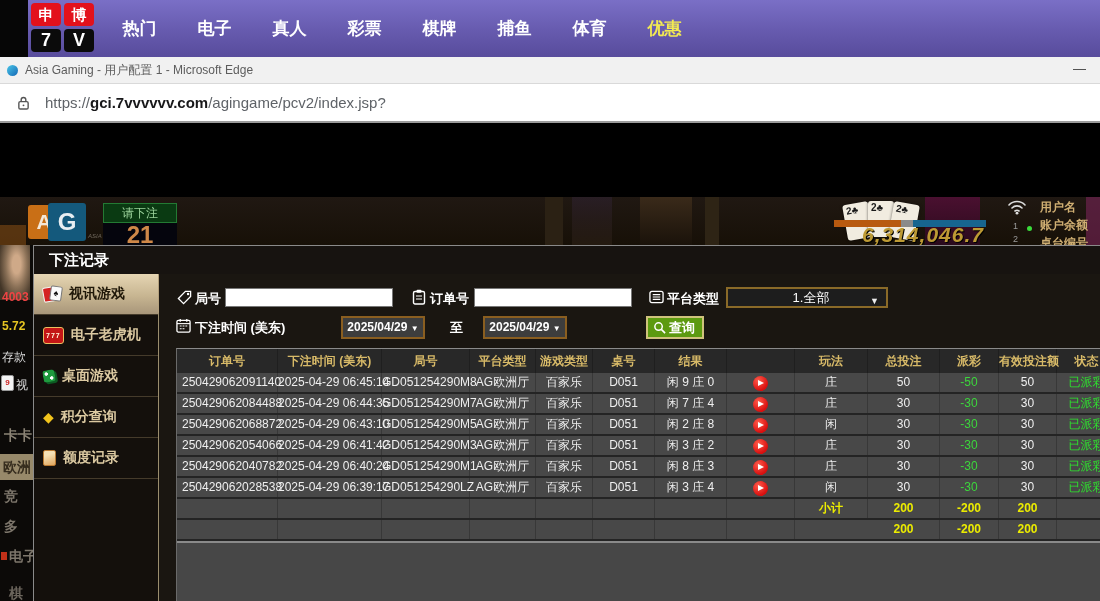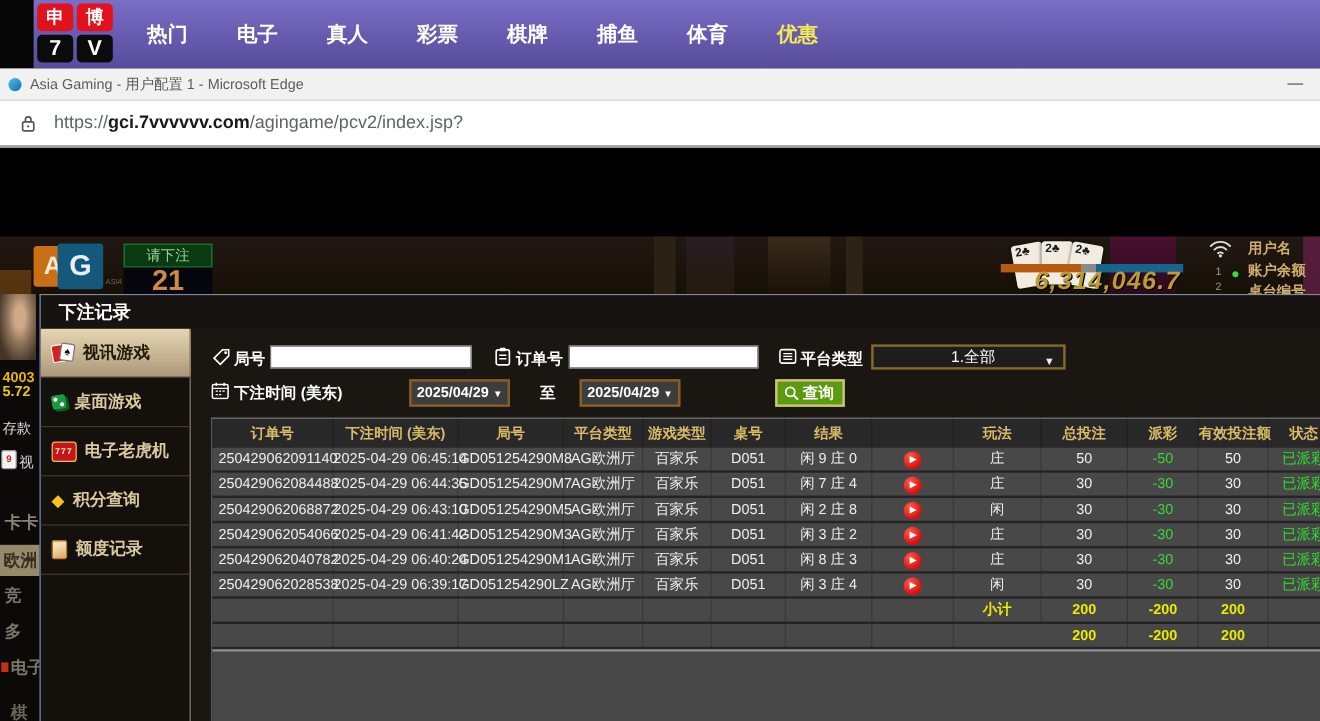--- a/index.html
+++ b/index.html
@@ -52,21 +52,21 @@
            font-style:italic;letter-spacing:1px;text-shadow:1px 1px 0 #000;}
   .wifi{position:absolute;left:1007px;top:3px;}
   .seatnum{position:absolute;left:1013px;color:#9a9a9a;font-size:9px;}
   .gdot{position:absolute;left:1027px;top:29px;width:5px;height:5px;border-radius:50%;background:#3adb3a;}
   .info-label{position:absolute;left:1040px;color:#cfae72;font-size:12px;font-weight:bold;white-space:nowrap;}
   
   .ustrip{position:absolute;left:0;top:245px;width:33px;height:356px;background:#0c0a08;overflow:hidden;}
   .uavatar{position:absolute;left:0;top:0;width:30px;height:55px;
            background:radial-gradient(ellipse at 55% 35%,#cfa988 18%,#8c7258 45%,#423527 80%);}
   .uel{position:absolute;left:2px;white-space:nowrap;}
-  .u-id{top:62px;color:#eab308;font-weight:bold;font-size:12px;}
+  .u-id{top:45px;color:#ef4444;font-weight:bold;font-size:12px;}
   .u-bal{top:74px;color:#e6c522;font-weight:bold;font-size:12px;}
   .u-dep{top:104px;color:#dcdcdc;font-size:12px;}
   .ucardic{position:absolute;left:1px;top:130px;width:11px;height:14px;background:#f4f4f4;border-radius:2px;
            border:1px solid #999;color:#c22;font-size:8px;text-align:center;line-height:13px;font-weight:bold;}
   .u-vid{left:16px;top:132px;color:#d8d8d8;font-size:12px;}
   .u-tab{position:absolute;left:4px;color:#7d766b;font-weight:bold;font-size:14px;white-space:nowrap;}
   #ut0{top:182px;color:#8a8274;}
   #ut1{top:209px;left:0;width:33px;height:26px;background:#97896a;color:#362d1e;line-height:26px;padding-left:3px;}
   #ut2{top:243px;}
   #ut3{top:273px;}
@@ -236,26 +236,26 @@
     <div class="modal-sidebar">
         <div class="side-item active">
           <span class="ic ic-cards">
             <span class="cardb"></span>
             <span class="cardf">♠</span>
           </span>
           <span>视讯游戏</span>
           <span class="side-arrow"></span>
         </div>
         <div class="side-item">
+          <span class="ic ic-slot">777</span>
+          <span>电子老虎机</span>
+        </div>
+        <div class="side-item">
           <span class="ic ic-dice"></span>
           <span>桌面游戏</span>
-        </div>
-        <div class="side-item">
-          <span class="ic ic-slot">777</span>
-          <span>电子老虎机</span>
         </div>
         <div class="side-item">
           <span class="ic ic-diamond">◆</span>
           <span>积分查询</span>
         </div>
         <div class="side-item">
           <span class="ic ic-doc"></span>
           <span>额度记录</span>
         </div>
       </div>

